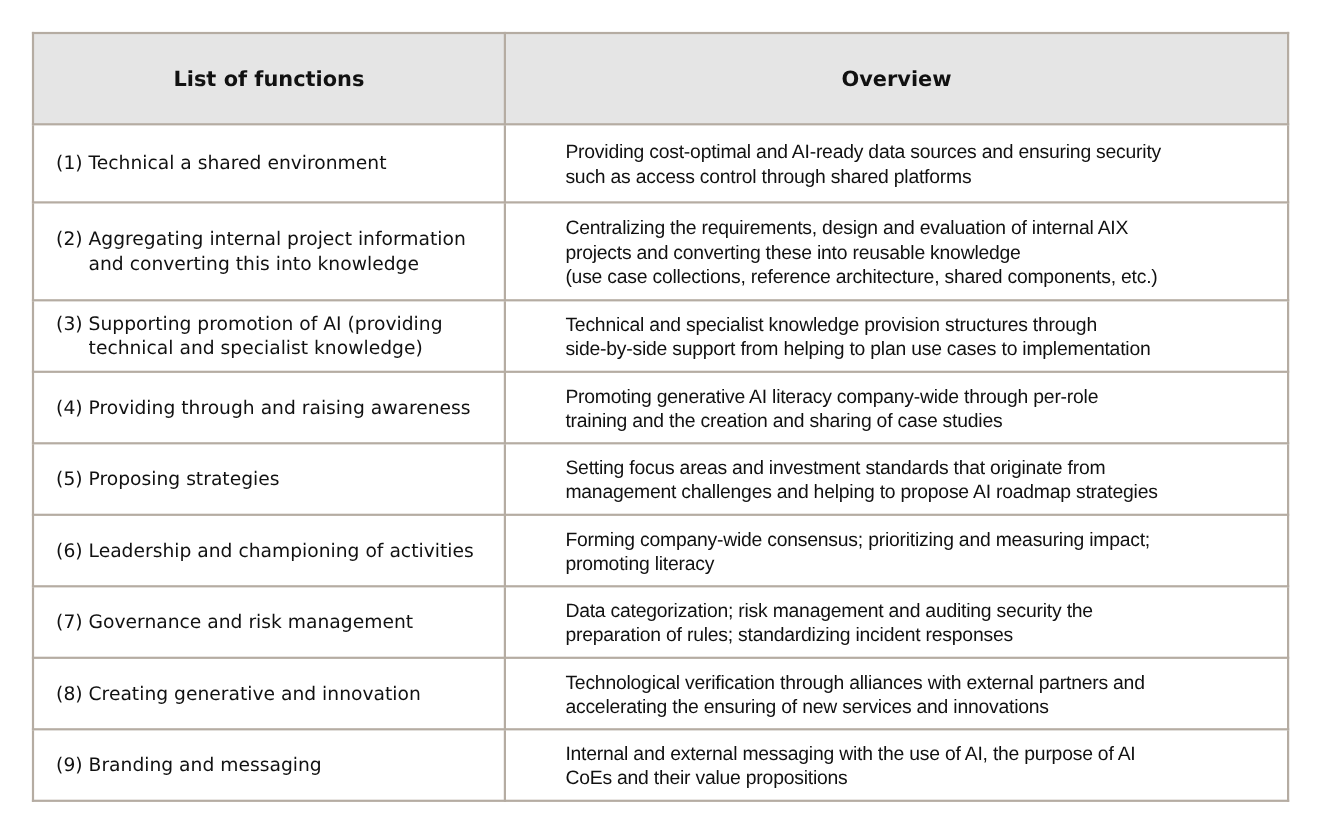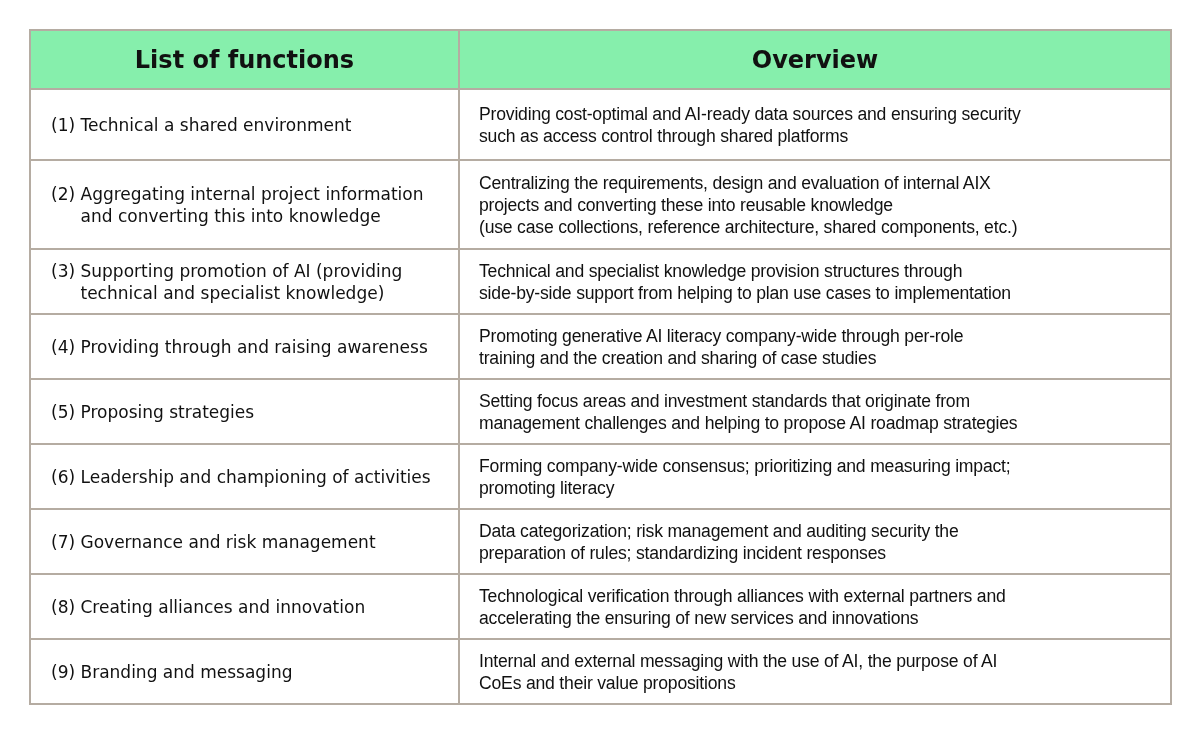--- a/index.html
+++ b/index.html
@@ -7,30 +7,30 @@
          font-family: "DejaVu Sans", "Liberation Sans", sans-serif; color: #111; }
   table.fn-table {
     position: absolute; left: 29px; top: 29px;
     width: 1141px; border-collapse: collapse; table-layout: fixed;
     border: 2px solid #b5aca2;
   }
   table.fn-table col.c1 { width: 429px; }
   table.fn-table col.c2 { width: 712px; }
   th, td { border: 2px solid #b5aca2; vertical-align: middle; }
   th {
-    background: #86efac; height: 49px; font-weight: bold; font-size: 24px;
-    text-align: center; padding: 4px; color: #111;
+    background: #e5e5e5; height: 49px; font-weight: bold; font-size: 19px;
+    text-align: center; padding: 16px; color: #111;
   }
   td { background: #ffffff; font-size: 17px; line-height: 22px; padding: 0 10px 0 20px; }
   td.func { padding-left: 20px; }
   .func-wrap { display: flex; }
   .func-num { flex: 0 0 auto; white-space: pre; }
   .func-label { flex: 1 1 auto; }
   td.overview { font-family: "Liberation Sans", sans-serif; font-size: 17.6px; letter-spacing: -0.2px; padding-left: 19px; }
-  .ov-line { display: block; white-space: nowrap; }
+  .ov-line { display: block; white-space: nowrap; margin-left: 35px; }
 </style>
 </head>
 <body>
 
 <table class="fn-table">
   <colgroup>
       <col class="c1">
       <col class="c2">
     </colgroup>
   <thead>
@@ -130,21 +130,21 @@
         <td class="overview">
           <span class="ov-line">Data categorization; risk management and auditing security the</span>
           <span class="ov-line">preparation of rules; standardizing incident responses</span>
         </td>
       </tr>
       <tr style="height: 65px;">
         <td class="func">
           <div class="func-wrap">
             <span class="func-num">(8)</span>
             <span class="func-num"> </span>
-            <span class="func-label">Creating alliances and innovation</span>
+            <span class="func-label">Creating generative and innovation</span>
           </div>
         </td>
         <td class="overview">
           <span class="ov-line">Technological verification through alliances with external partners and</span>
           <span class="ov-line">accelerating the ensuring of new services and innovations</span>
         </td>
       </tr>
       <tr style="height: 65px;">
         <td class="func">
           <div class="func-wrap">

